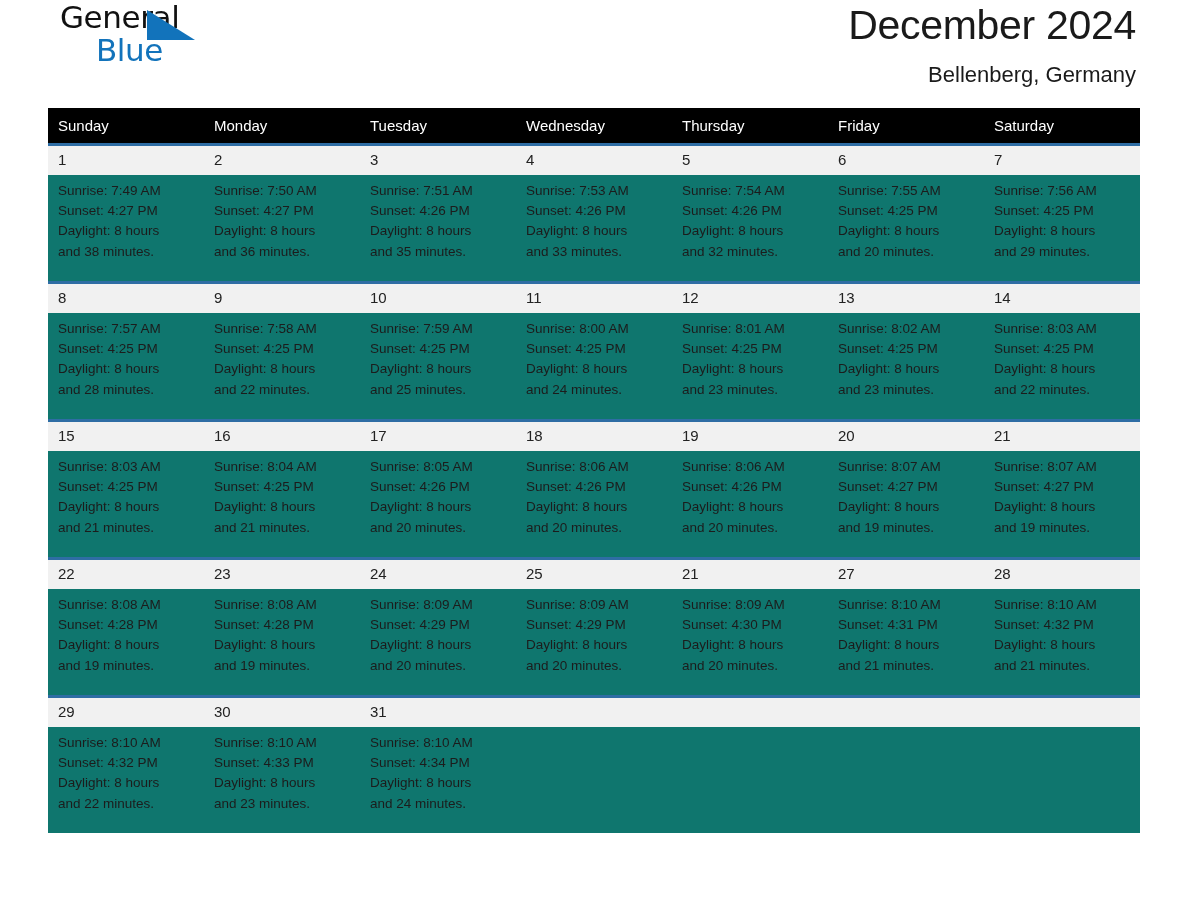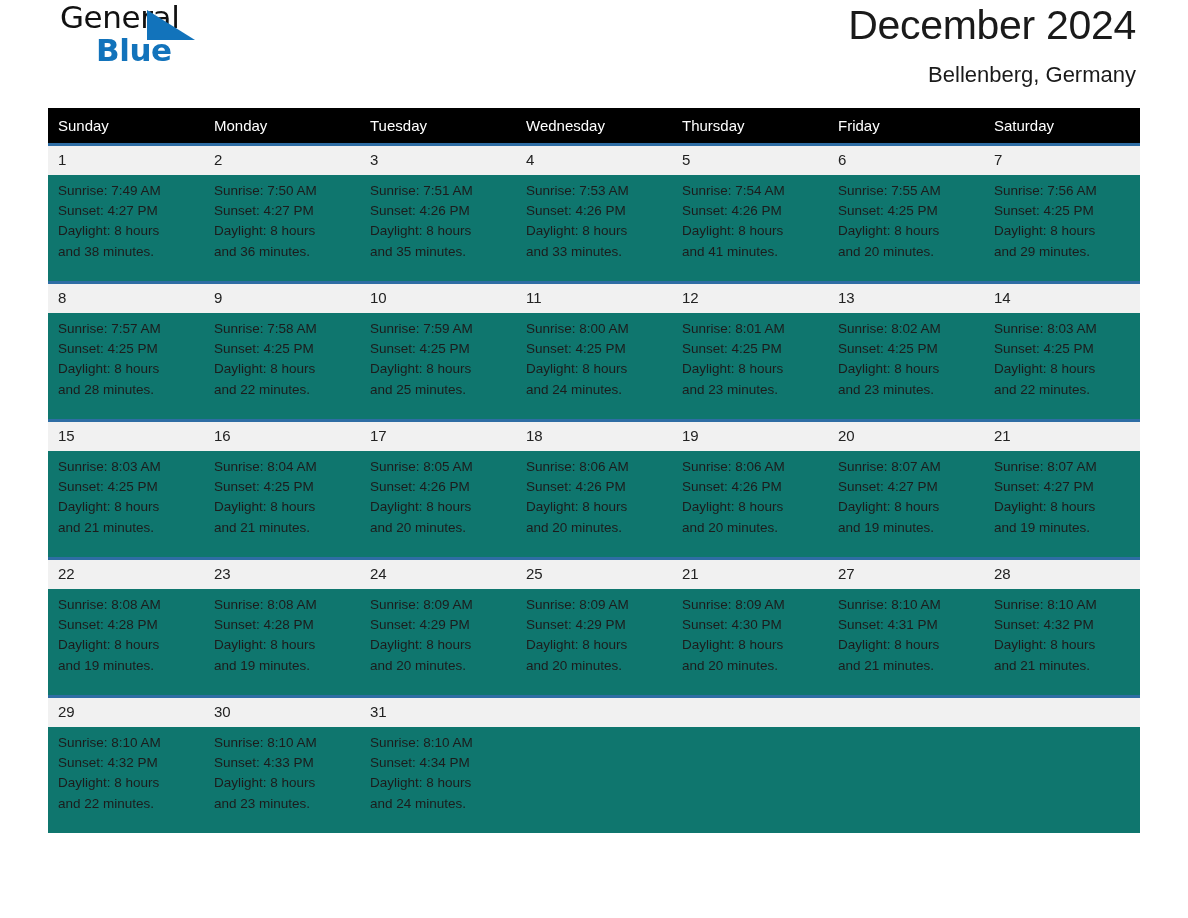--- a/index.html
+++ b/index.html
@@ -40,21 +40,21 @@
   .brand-general {
     font-size: 31px;
     font-weight: 400;
     letter-spacing: -0.4px;
     color: #111111;
     line-height: 34px;
     font-family: "DejaVu Sans", sans-serif;
   }
   .brand-blue {
     font-size: 31px;
-    font-weight: 700;
+    font-weight: 400;
     letter-spacing: -0.4px;
     color: #1273bb;
     line-height: 32px;
     padding-left: 36px;
     font-family: "DejaVu Sans", sans-serif;
   }
   .brand-triangle {
     position: absolute;
     left: 99px;
     top: 10px;
@@ -200,21 +200,21 @@
           <td>
             <div class="info-line">Sunrise: 7:53 AM</div>
             <div class="info-line">Sunset: 4:26 PM</div>
             <div class="info-line">Daylight: 8 hours</div>
             <div class="info-line">and 33 minutes.</div>
           </td>
           <td>
             <div class="info-line">Sunrise: 7:54 AM</div>
             <div class="info-line">Sunset: 4:26 PM</div>
             <div class="info-line">Daylight: 8 hours</div>
-            <div class="info-line">and 41 minutes.</div>
+            <div class="info-line">and 32 minutes.</div>
           </td>
           <td>
             <div class="info-line">Sunrise: 7:55 AM</div>
             <div class="info-line">Sunset: 4:25 PM</div>
             <div class="info-line">Daylight: 8 hours</div>
             <div class="info-line">and 20 minutes.</div>
           </td>
           <td>
             <div class="info-line">Sunrise: 7:56 AM</div>
             <div class="info-line">Sunset: 4:25 PM</div>

